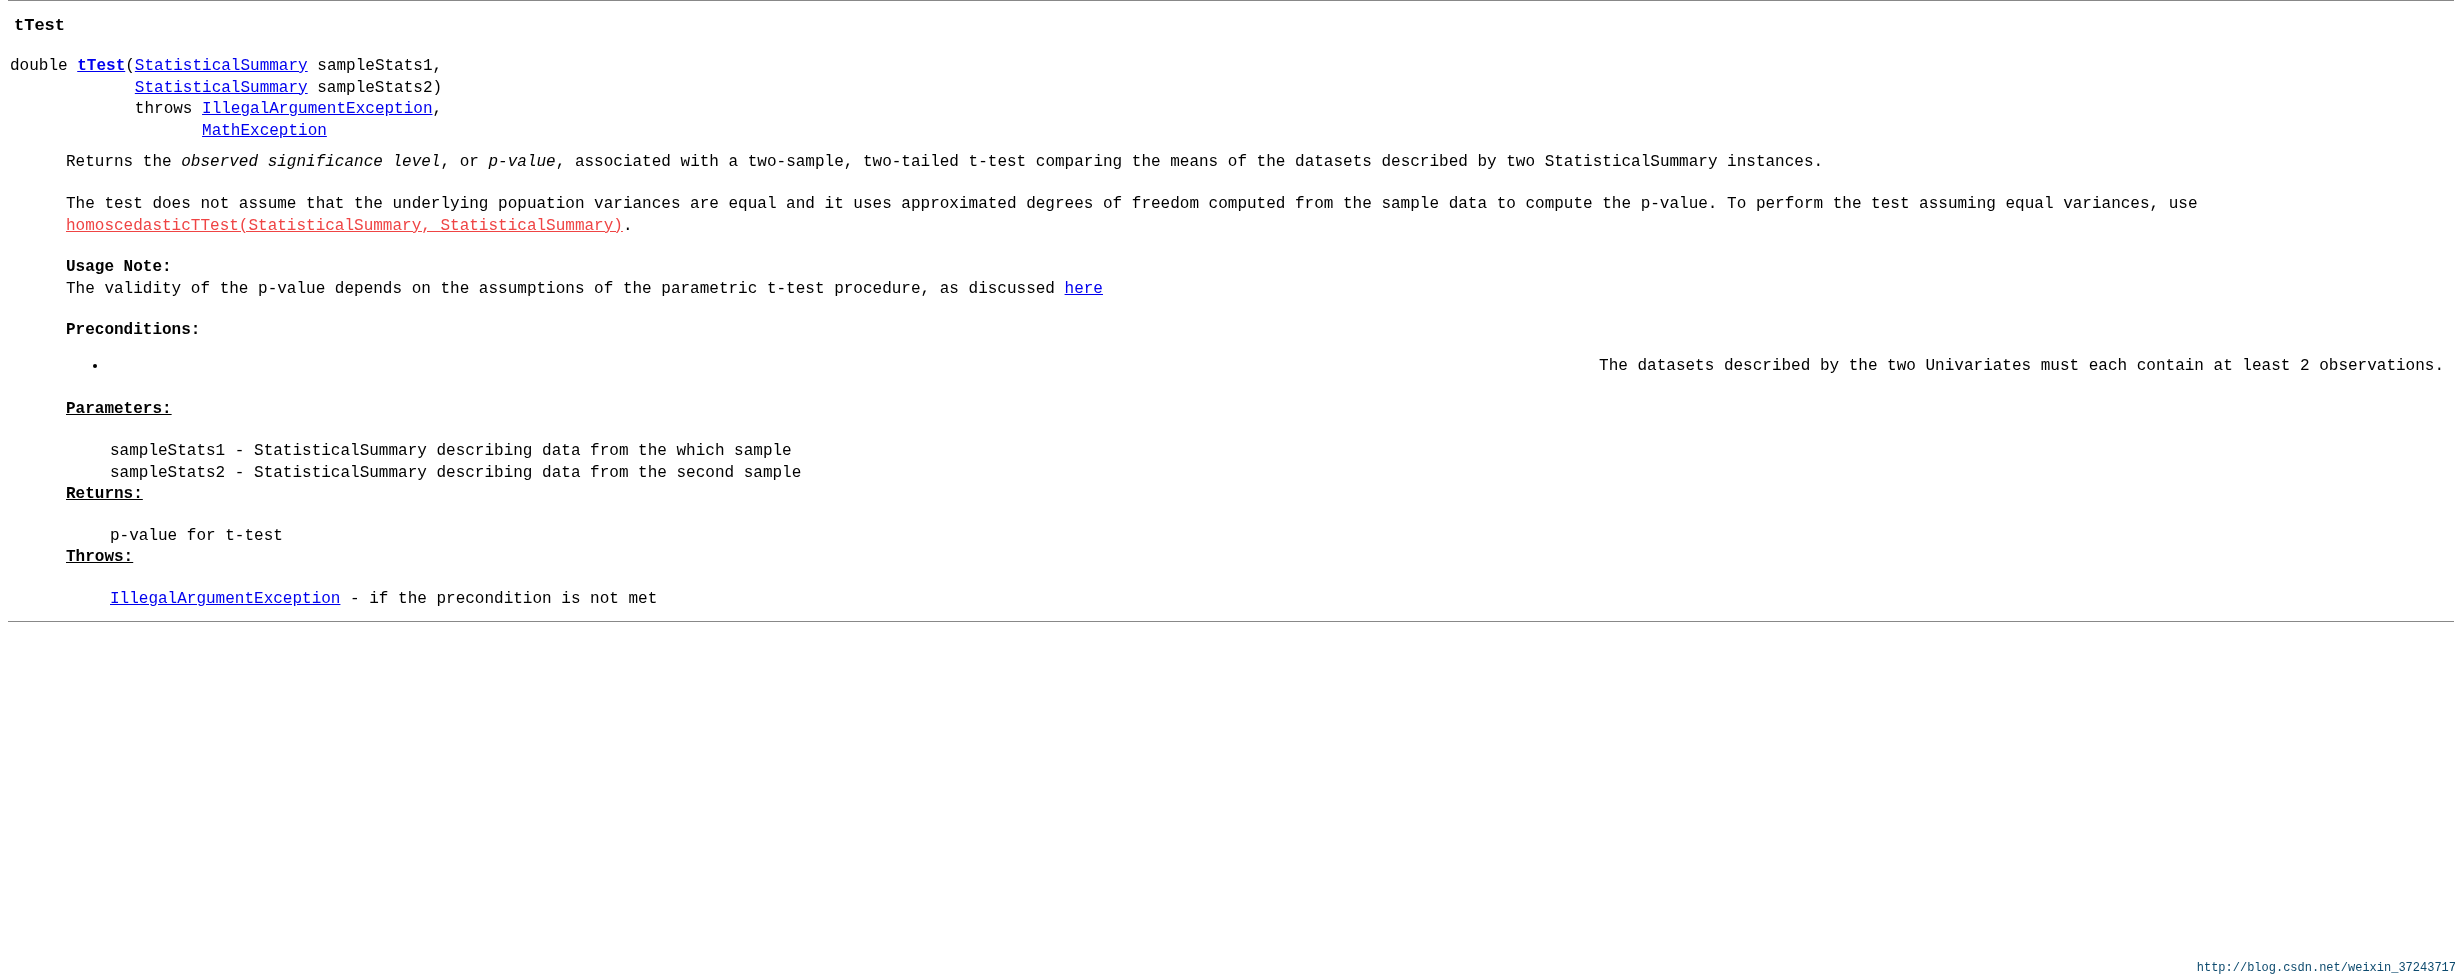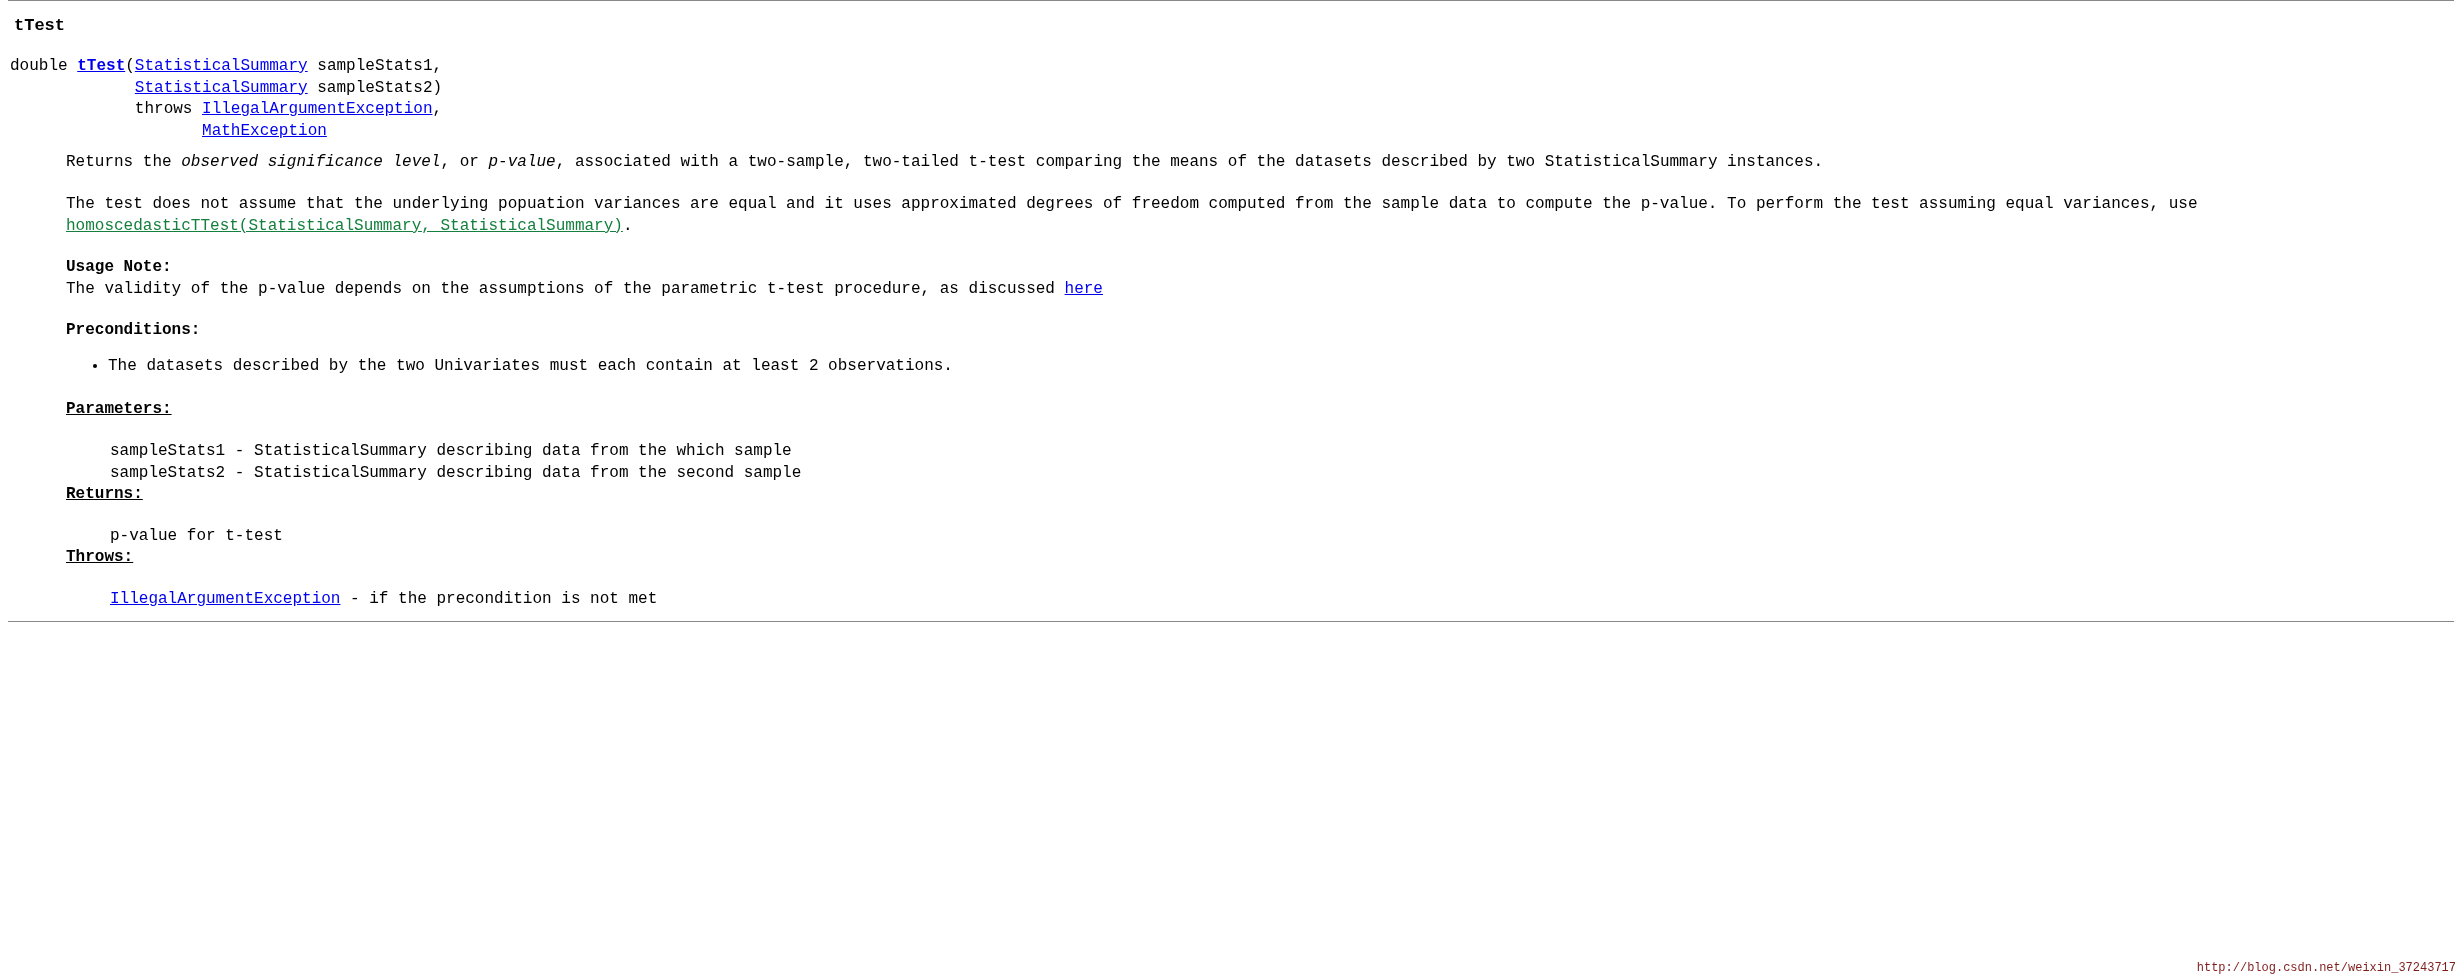--- a/index.html
+++ b/index.html
@@ -23,41 +23,42 @@
   }
   .signature {
     white-space: pre;
     margin: 0 0 10px 2px;
   }
   a {
     color: #0000EE;
     text-decoration: underline;
   }
   a.visited {
-    color: #15803d;
+    color: #ef4444;
   }
   .bold-link {
     font-weight: bold;
   }
   .body-block {
     margin-left: 58px;
     margin-right: 10px;
   }
   .body-block p {
     margin: 0 0 20px 0;
   }
   .em {
     font-style: italic;
   }
   .strong {
     font-weight: bold;
   }
   ul {
     margin: 14px 0 22px 0;
     padding-left: 42px;
+    text-align: right;
   }
   li {
     list-style-type: disc;
   }
   .tag-label {
     font-weight: bold;
     margin: 0;
     text-decoration: underline;
   }
   .tag-indent {
@@ -66,21 +67,21 @@
   .tag-indent p {
     margin: 0;
   }
   .footer-hr {
     margin-top: 10px;
   }
   .watermark {
     position: fixed;
     right: 6px;
     bottom: 2px;
-    color: #7f1d1d;
+    color: #0c4a6e;
     font-family: "Courier New", Courier, monospace;
     font-size: 12px;
     pointer-events: none;
   }
 </style>
 </head>
 <body>
 
 <hr>
 

